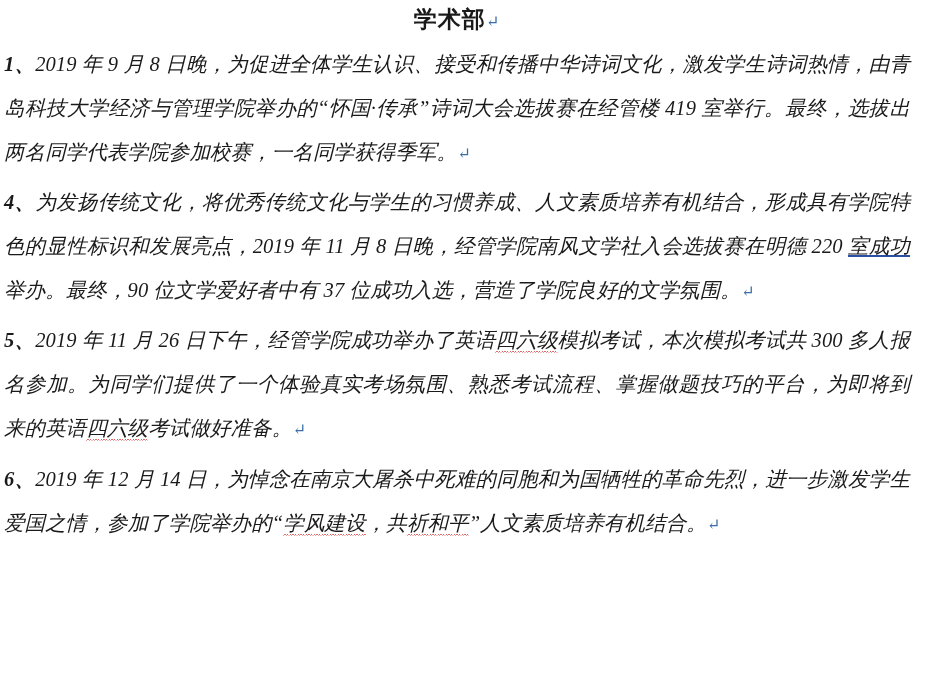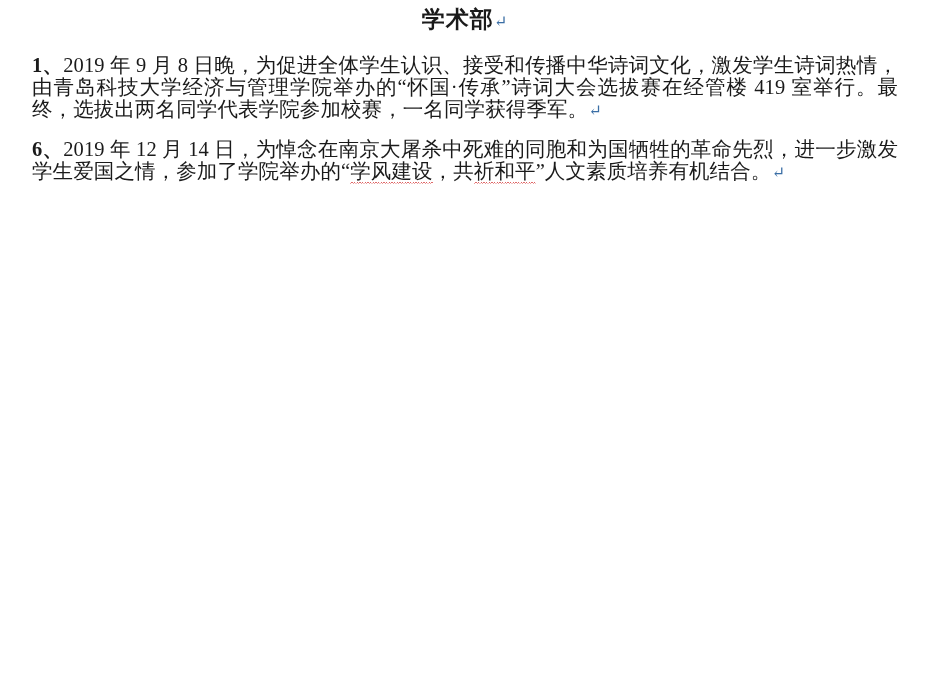--- a/index.html
+++ b/index.html
@@ -11,45 +11,46 @@
     width: 928px;
     height: 695px;
     font-family: "Liberation Serif", "DejaVu Serif", serif;
     color: #1a1a1a;
     overflow: hidden;
   }
   .page {
     width: 928px;
     height: 695px;
     box-sizing: border-box;
-    padding: 4px 14px 0 16px;
+    padding: 4px 14px 0 0;
     position: relative;
   }
   .doc-title {
     text-align: center;
     font-size: 23px;
     font-weight: bold;
     line-height: 32px;
     margin: 0 0 2px 0;
     letter-spacing: 1px;
   }
   .pilcrow {
     color: #3a6ea5;
     font-weight: normal;
     font-size: 16px;
     vertical-align: middle;
   }
   .para {
     font-size: 20.5px;
-    line-height: 22px;
+    line-height: 44px;
     text-align: justify;
     text-justify: inter-ideograph;
-    margin: 16px;
+    margin: 4px;
     text-indent: 0;
     letter-spacing: 0.1px;
+    font-style: italic;
   }
   .para .num {
     font-weight: bold;
   }
   .u-blue {
     text-decoration: underline;
     text-decoration-color: #2b4fa2;
     text-underline-offset: 2px;
   }
   .u-wave-red {
@@ -65,15 +66,17 @@
 </style>
 </head>
 <body>
 
 <div class="page">
   <div class="doc-title">
     <span>学术部</span><span class="pilcrow">↵</span>
   </div>
   <div id="body-text">
       <div class="para"><span class="num">1、</span><span>2019 年 9 月 8 日晚，为促进全体学生认识、接受和传播中华诗词文化，激发学生诗词热情，由青岛科技大学经济与管理学院举办的“怀国·传承”诗词大会选拔赛在经管楼 419 室举行。最终，选拔出两名同学代表学院参加校赛，一名同学获得季军。</span><span class="pilcrow">↵</span></div>
+      <div class="para"><span class="num">4、</span><span>为发扬传统文化，将优秀传统文化与学生的习惯养成、人文素质培养有机结合，形成具有学院特色的显性标识和发展亮点，2019 年 11 月 8 日晚，经管学院南风文学社入会选拔赛在明德 220 </span><span class="u-blue">室成功</span><span>举办。最终，90 位文学爱好者中有 37 位成功入选，营造了学院良好的文学氛围。</span><span class="pilcrow">↵</span></div>
+      <div class="para"><span class="num">5、</span><span>2019 年 11 月 26 日下午，经管学院成功举办了英语</span><span class="u-wave-red">四六级</span><span>模拟考试，本次模拟考试共 300 多人报名参加。为同学们提供了一个体验真实考场氛围、熟悉考试流程、掌握做题技巧的平台，为即将到来的英语</span><span class="u-wave-red">四六级</span><span>考试做好准备。</span><span class="pilcrow">↵</span></div>
       <div class="para"><span class="num">6、</span><span>2019 年 12 月 14 日，为悼念在南京大屠杀中死难的同胞和为国牺牲的革命先烈，进一步激发学生爱国之情，参加了学院举办的“</span><span class="u-wave-red">学风建设</span><span>，共</span><span class="u-wave-red">祈和平</span><span>”人文素质培养有机结合。</span><span class="pilcrow">↵</span></div>
     </div>
 </div>
 
 </body></html>

